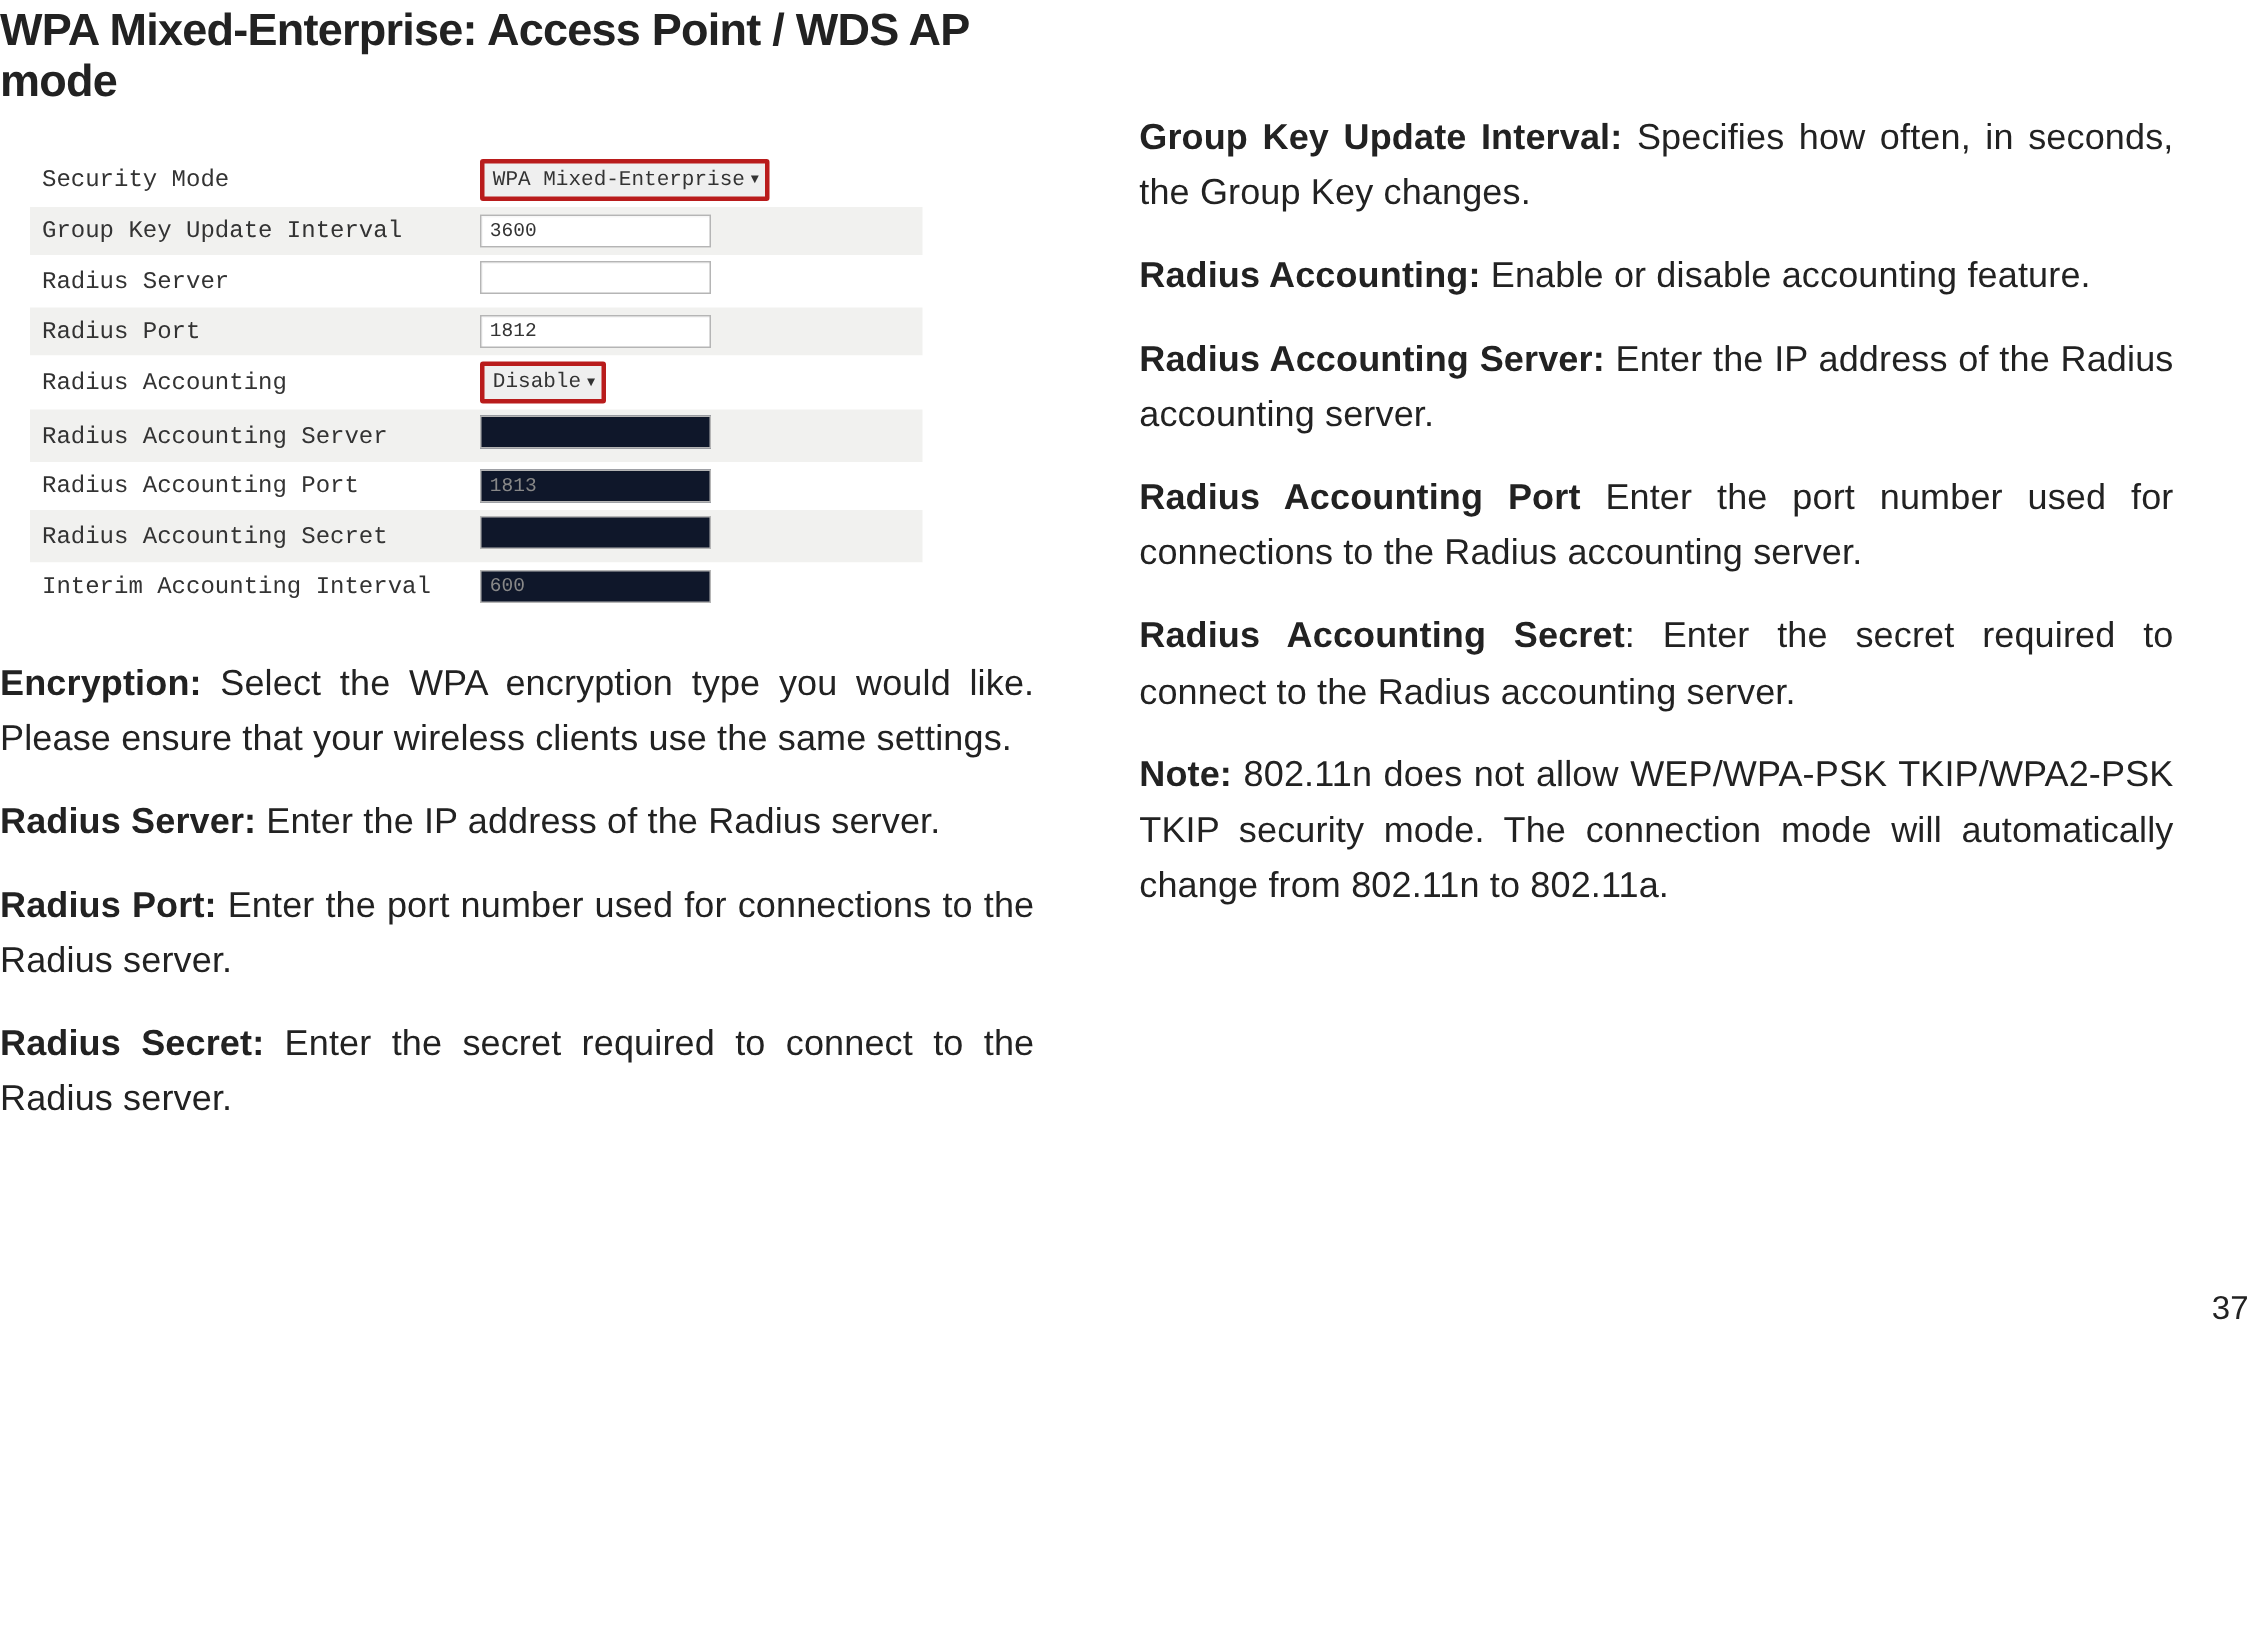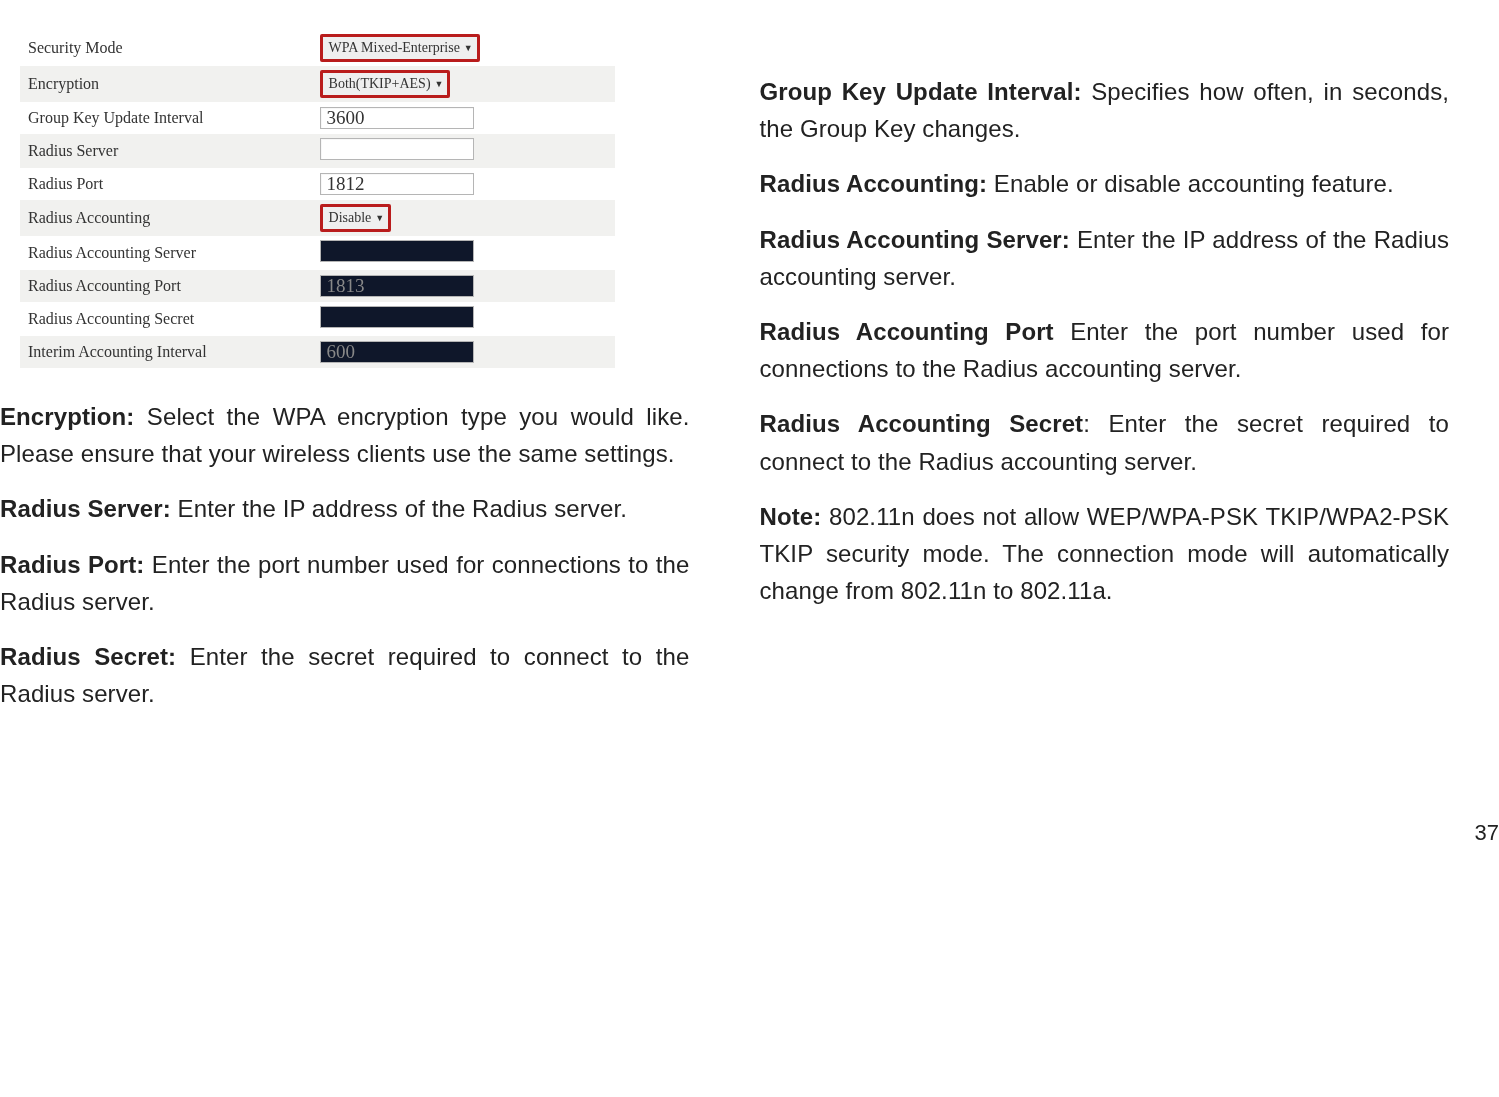--- a/index.html
+++ b/index.html
@@ -33,21 +33,21 @@
   }
   .fig-title {
     font-family: Arial, sans-serif;
     font-size: 20px;
     color: #5a5a5a;
     margin: 0 0 6px 4px;
   }
   table.settings {
     border-collapse: collapse;
     width: 595px;
-    font-family: Liberation Serif, serif;
+    font-family: Liberation Mono, monospace;
     font-size: 16px;
     color: #333;
   }
   table.settings tr {
     background: #fff;
   }
   table.settings tr:nth-child(even) {
     background: #f1f1ef;
   }
   table.settings td {
@@ -74,21 +74,21 @@
     color: #333;
   }
   .inp {
     display: inline-block;
     background: #fff;
     border: 1px solid #b5b5b5;
     box-shadow: inset 1px 1px 0 rgba(0,0,0,0.03);
     height: 20px;
     min-width: 140px;
     padding: 0 6px;
-    font-size: 19px;
+    font-size: 13px;
     line-height: 20px;
     color: #333;
   }
   .inp.disabled {
     background: #0f172a;
     color: #888;
   }
   p.body {
     font-size: 24px;
     line-height: 1.55;
@@ -110,39 +110,33 @@
   .col-right {
     padding-top: 55px;
   }
 </style>
 </head>
 <body>
 
 <div class="page">
 
   <div class="col">
+    <h1>WPA Mixed-Enterprise: Access Point / WDS AP mode</h1>
 
     <div class="figure">
       <table class="settings">
         <tbody id="settings-body">
             <tr>
               <td>Security Mode</td>
               <td><span class="sel">
                   <span>WPA Mixed-Enterprise</span>
                   <span class="caret">▼</span>
                 </span></td>
             </tr>
             <tr>
-              <td>Encryption</td>
-              <td><span class="sel">
-                  <span>Both(TKIP+AES)</span>
-                  <span class="caret">▼</span>
-                </span></td>
-            </tr>
-            <tr>
               <td>Group Key Update Interval</td>
               <td><span class="inp">3600</span></td>
             </tr>
             <tr>
               <td>Radius Server</td>
               <td><span class="inp"></span></td>
             </tr>
             <tr>
               <td>Radius Port</td>
               <td><span class="inp">1812</span></td>

